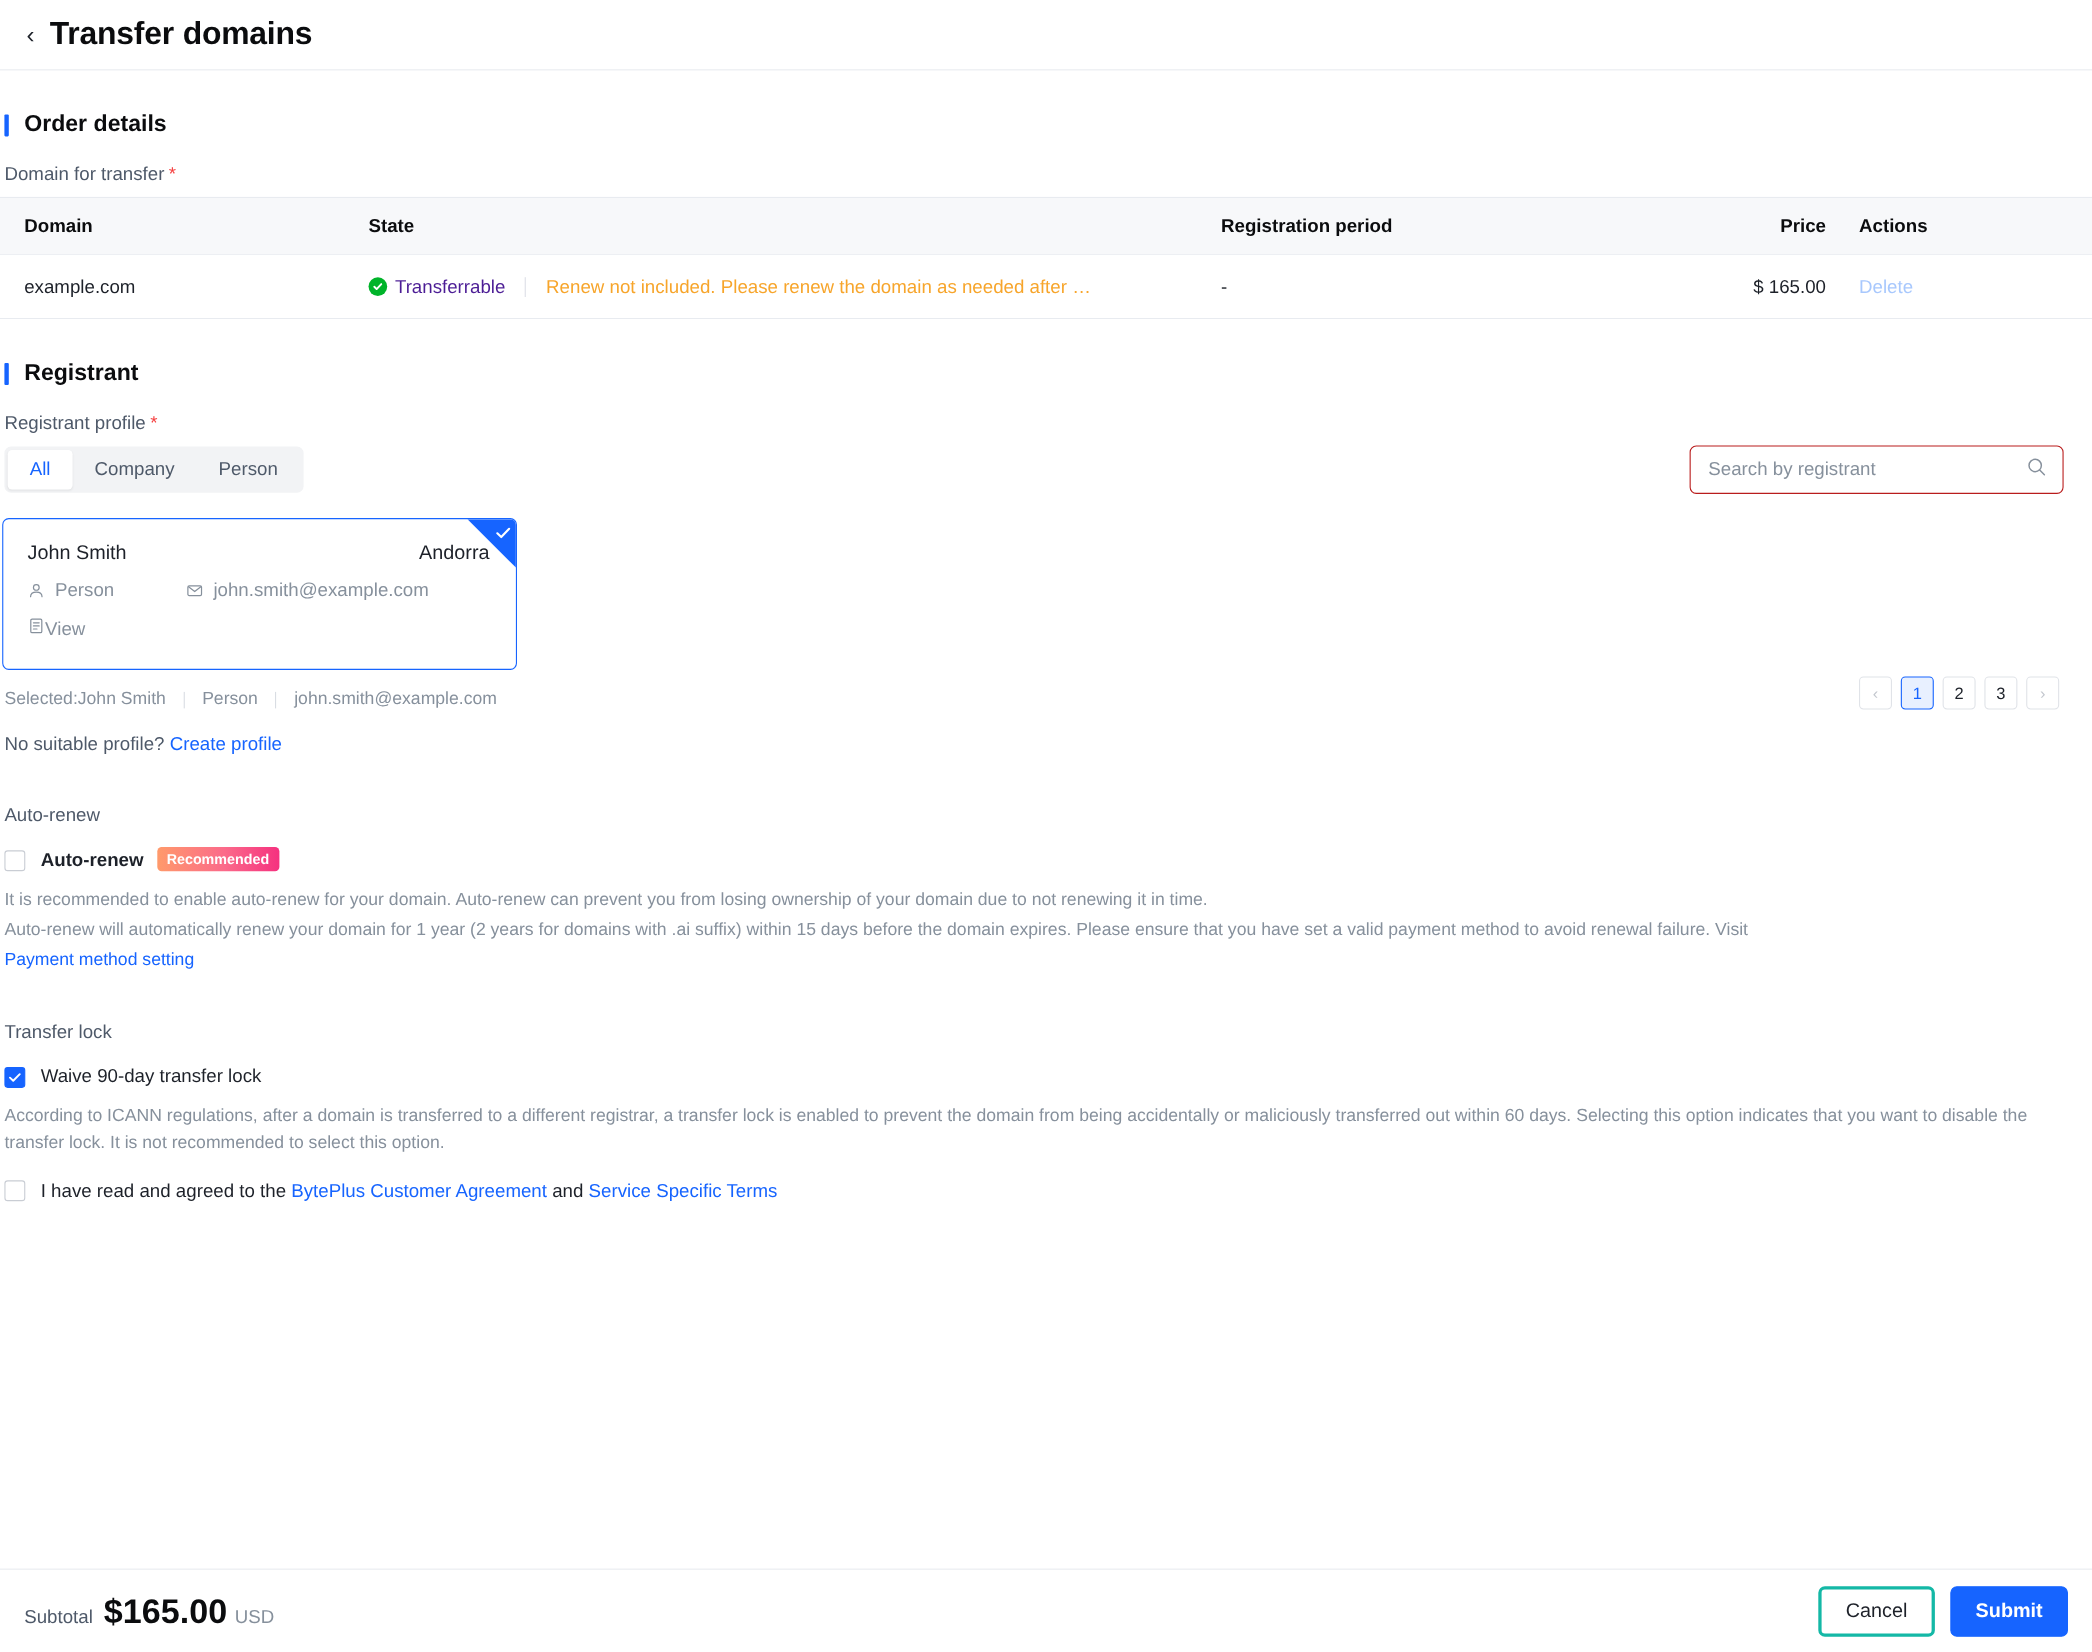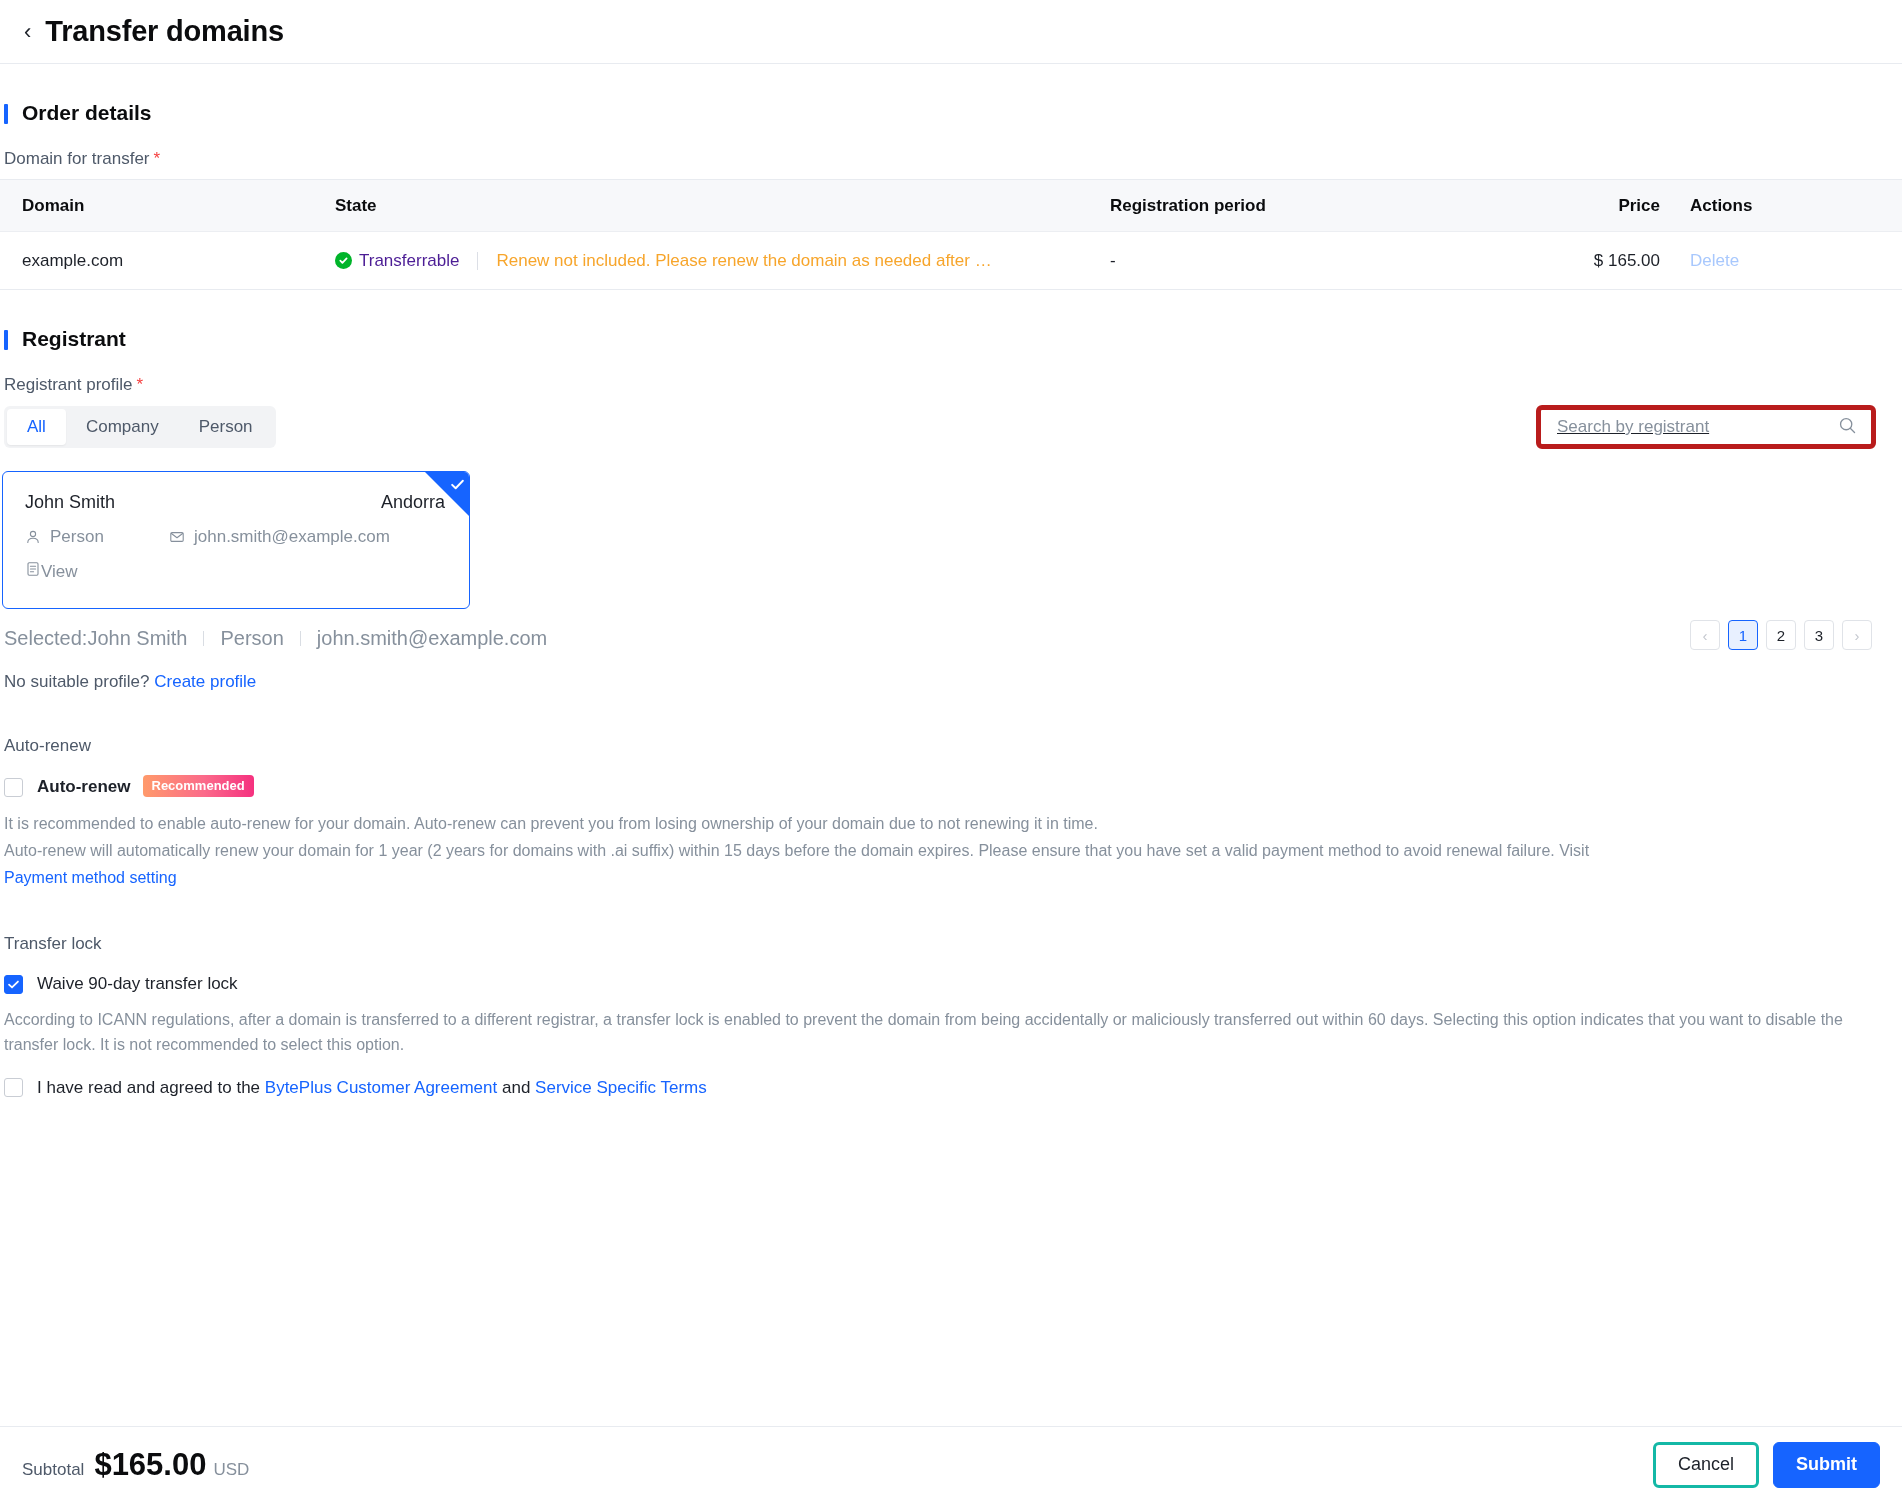--- a/index.html
+++ b/index.html
@@ -179,27 +179,26 @@
   .seg-tab.active {
     background: #fff;
     color: #1664ff;
     font-weight: 400;
     box-shadow: 0 1px 2px rgba(0,0,0,.06);
   }
 
   .search-box {
     width: 340px;
     height: 44px;
-    border: 5px solid #b91c1c;
+    border: 1px solid #b91c1c;
     border-radius: 6px;
     display: flex;
     align-items: center;
     padding: 0 14px;
     background: #fff;
-    text-decoration: underline;
   }
   .search-box input {
     flex: 1 1 auto;
     border: 0;
     outline: 0;
     font-size: 17px;
     color: #1d2129;
     font-family: "Liberation Sans", sans-serif;
     background: transparent;
   }
@@ -254,21 +253,21 @@
   .corner-check-mark {
     position: absolute;
     top: 5px; right: 4px;
     color: #fff;
     z-index: 2;
   }
 
   .selected-line {
     display: flex;
     align-items: center;
-    font-size: 20px;
+    font-size: 16px;
     color: #86909c;
     margin: 18px 0 0 4px;
   }
   .sel-sep {
     width: 1px; height: 15px;
     background: #d9dde3;
     margin: 0 16px;
   }
 
   .pager {

